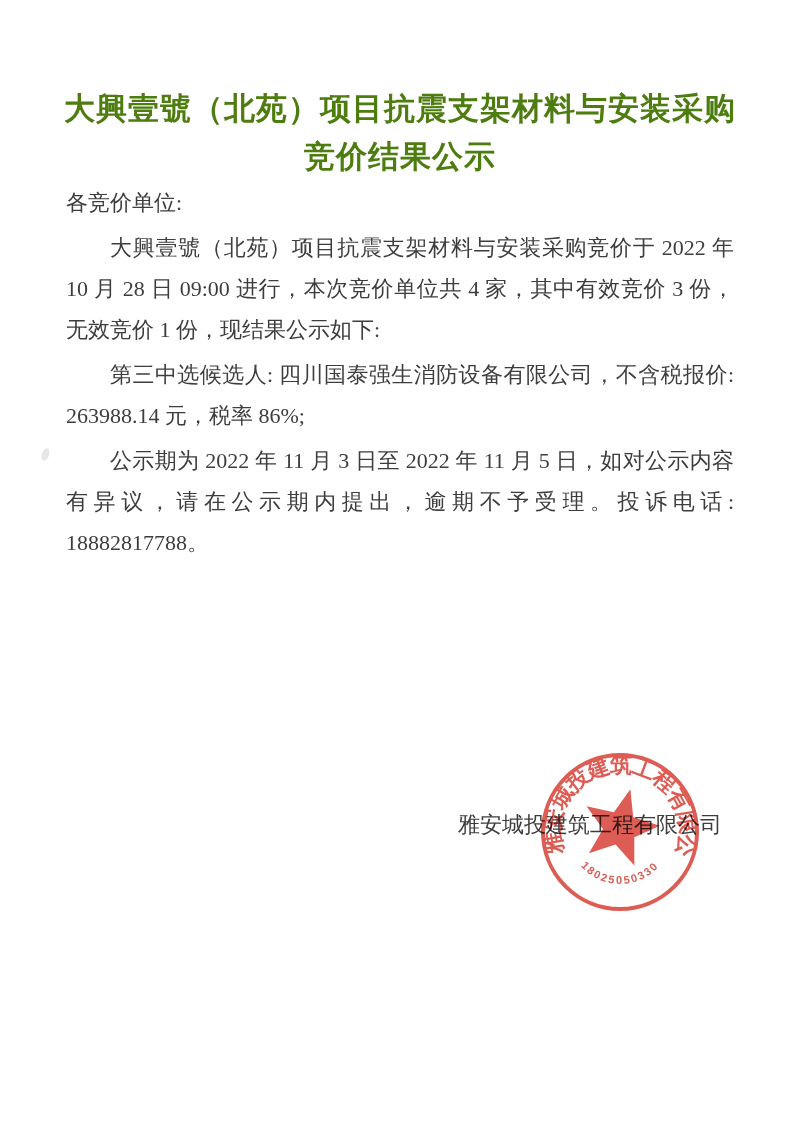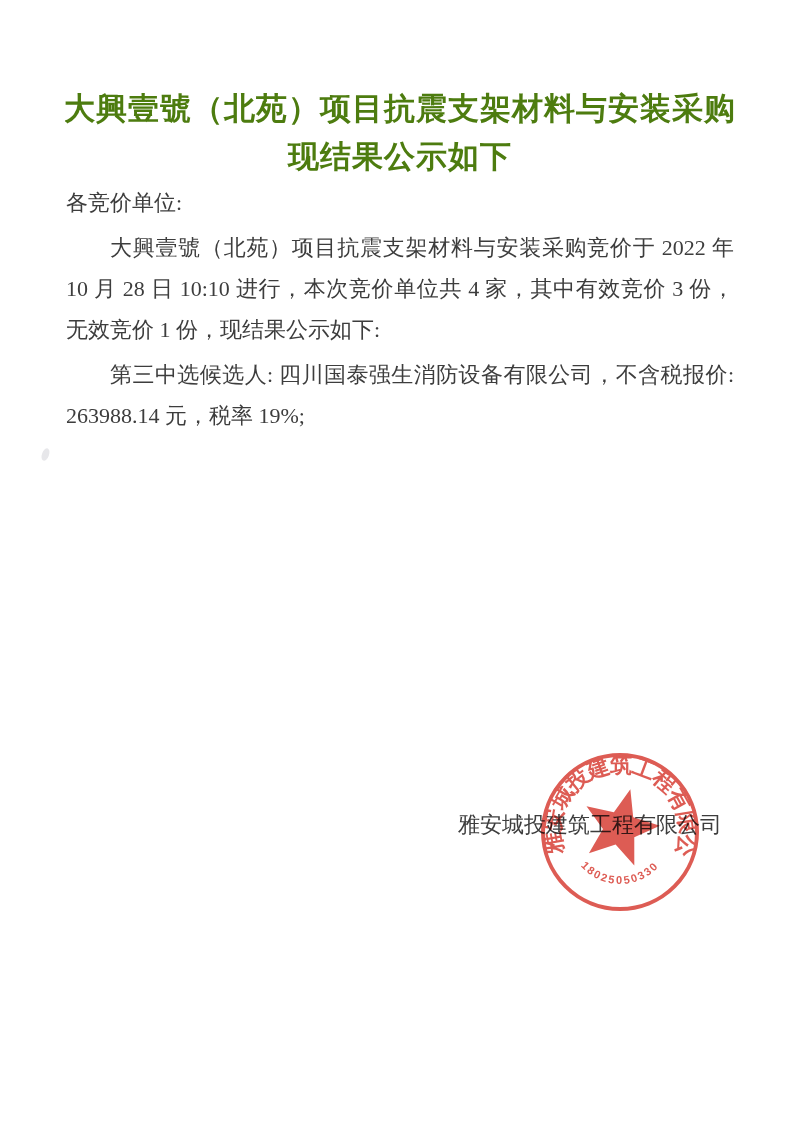--- a/index.html
+++ b/index.html
@@ -90,27 +90,28 @@
     transform: rotate(20deg);
   }
 </style>
 </head>
 <body>
 
 <div class="page">
 
   <h1 class="title">
     <span class="title-line">大興壹號（北苑）项目抗震支架材料与安装采购</span>
-    <span class="title-line">现结果公示如下</span>
+    <span class="title-line">竞价结果公示</span>
   </h1>
 
   <div class="body-text">
     <p>各竞价单位:</p>
-    <p class="indent">大興壹號（北苑）项目抗震支架材料与安装采购竞价于 2022 年 10 月 28 日 10:10 进行，本次竞价单位共 4 家，其中有效竞价 3 份，无效竞价 1 份，现结果公示如下:</p>
-    <p class="indent">第三中选候选人: 四川国泰强生消防设备有限公司，不含税报价: 263988.14 元，税率 19%;</p>
+    <p class="indent">大興壹號（北苑）项目抗震支架材料与安装采购竞价于 2022 年 10 月 28 日 09:00 进行，本次竞价单位共 4 家，其中有效竞价 3 份，无效竞价 1 份，现结果公示如下:</p>
+    <p class="indent">第三中选候选人: 四川国泰强生消防设备有限公司，不含税报价: 263988.14 元，税率 86%;</p>
+    <p class="indent">公示期为 2022 年 11 月 3 日至 2022 年 11 月 5 日，如对公示内容有异议，请在公示期内提出，逾期不予受理。投诉电话: 18882817788。</p>
   </div>
 
   <div class="sig-company">雅安城投建筑工程有限公司</div>
 
   <div class="scan-artifact"></div>
 
   <svg class="seal" width="200" height="200" viewBox="0 0 200 200" aria-hidden="true">
     <defs>
       <path id="sealTextArc" d="M 43.6 120.5 A 60 60 0 1 1 156.4 120.5" fill="none"></path>
       <path id="sealNumArc" d="M 57.4 129.8 A 52 52 0 0 0 142.6 129.8" fill="none"></path>

